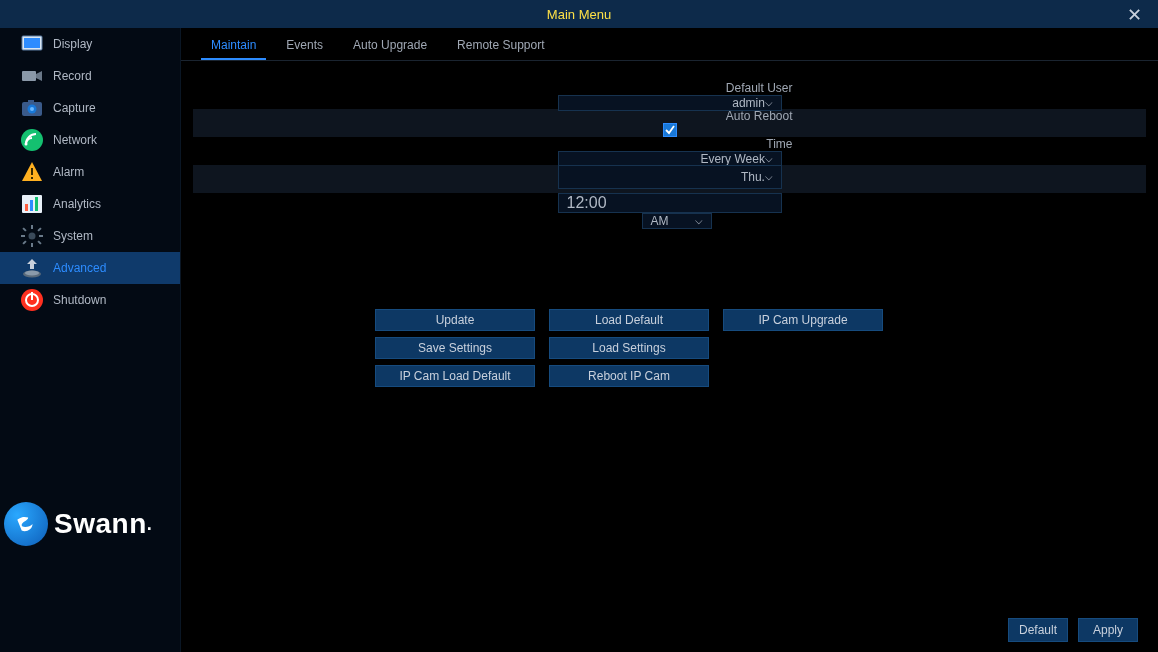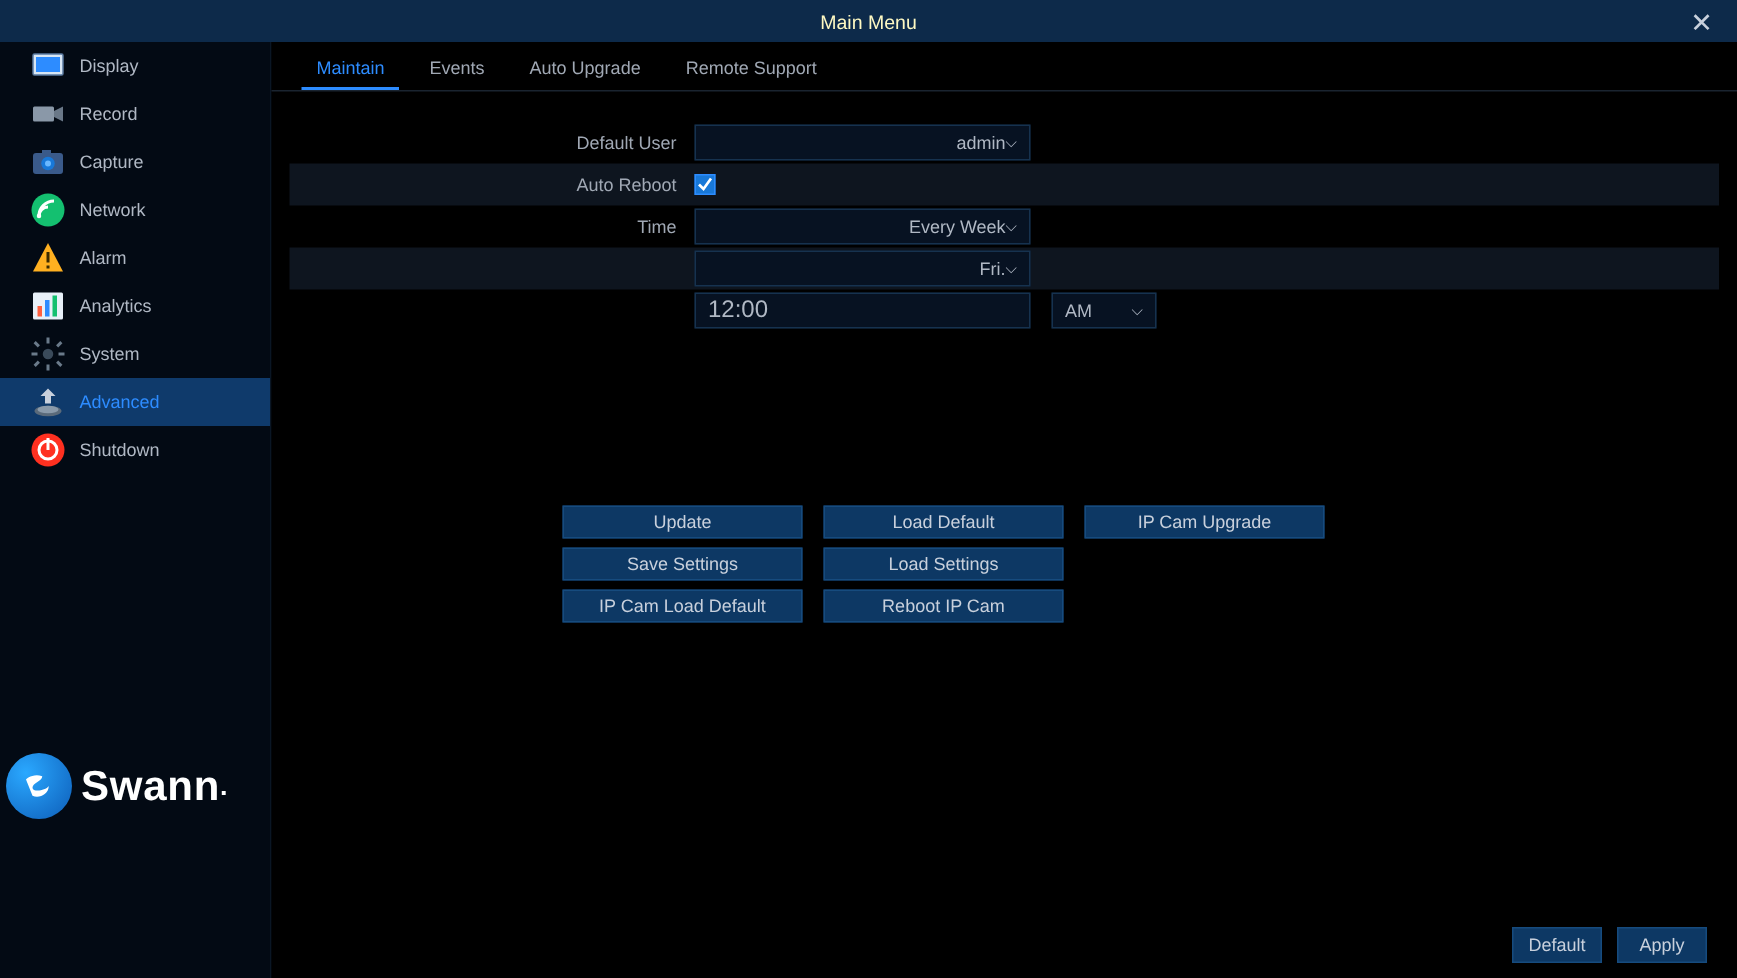--- a/index.html
+++ b/index.html
@@ -14,21 +14,21 @@
     }
     .titlebar {
       height: 28px;
       background: #0d2a4a;
       display: flex;
       align-items: center;
       justify-content: center;
       position: relative;
     }
     .titlebar-text {
-      color: #fef9c3;
+      color: #fde047;
       font-size: 13px;
     }
     .close-btn {
       position: absolute;
       right: 12px;
       top: 4px;
       color: #c8d0dc;
       font-size: 18px;
       cursor: pointer;
       padding: 0 4px;
@@ -111,20 +111,21 @@
       border-bottom: 2px solid #2d8cff;
     }
     .form-area {
       padding: 20px 12px 0 12px;
     }
     .form-row {
       display: flex;
       align-items: center;
       height: 28px;
       margin-bottom: 0;
+      flex-direction: column;
     }
     .form-row.stripe {
       background: #0e151f;
     }
     .form-label {
       width: 270px;
       text-align: right;
       padding-right: 12px;
       color: #a0a8b4;
       font-size: 12px;
@@ -172,21 +173,21 @@
       display: flex;
       align-items: center;
       justify-content: space-between;
       padding: 0 8px;
       color: #b0b8c4;
       margin-left: 14px;
       cursor: pointer;
       font-size: 12px;
     }
     .button-grid {
-      margin-top: 116px;
+      margin-top: 88px;
       margin-left: 194px;
       display: grid;
       grid-template-columns: 160px 160px 160px;
       grid-gap: 6px 14px;
     }
     .action-btn {
       height: 22px;
       background: #0d3864;
       border: 1px solid #164b7e;
       color: #c8d0dc;
@@ -366,21 +367,21 @@
       <div class="form-row">
         <div class="form-label">Time</div>
         <div class="select-box">
           <span>Every Week</span>
           <span class="dropdown-arrow">⌵</span>
         </div>
       </div>
       <div class="form-row stripe">
         <div class="form-label"></div>
         <div class="select-box">
-          <span>Fri.</span>
+          <span>Thu.</span>
           <span class="dropdown-arrow">⌵</span>
         </div>
       </div>
       <div class="form-row">
         <div class="form-label"></div>
         <input class="input-box" value="12:00" style="">
         <div class="ampm-box">
           <span>AM</span>
           <span class="dropdown-arrow">⌵</span>
         </div>

